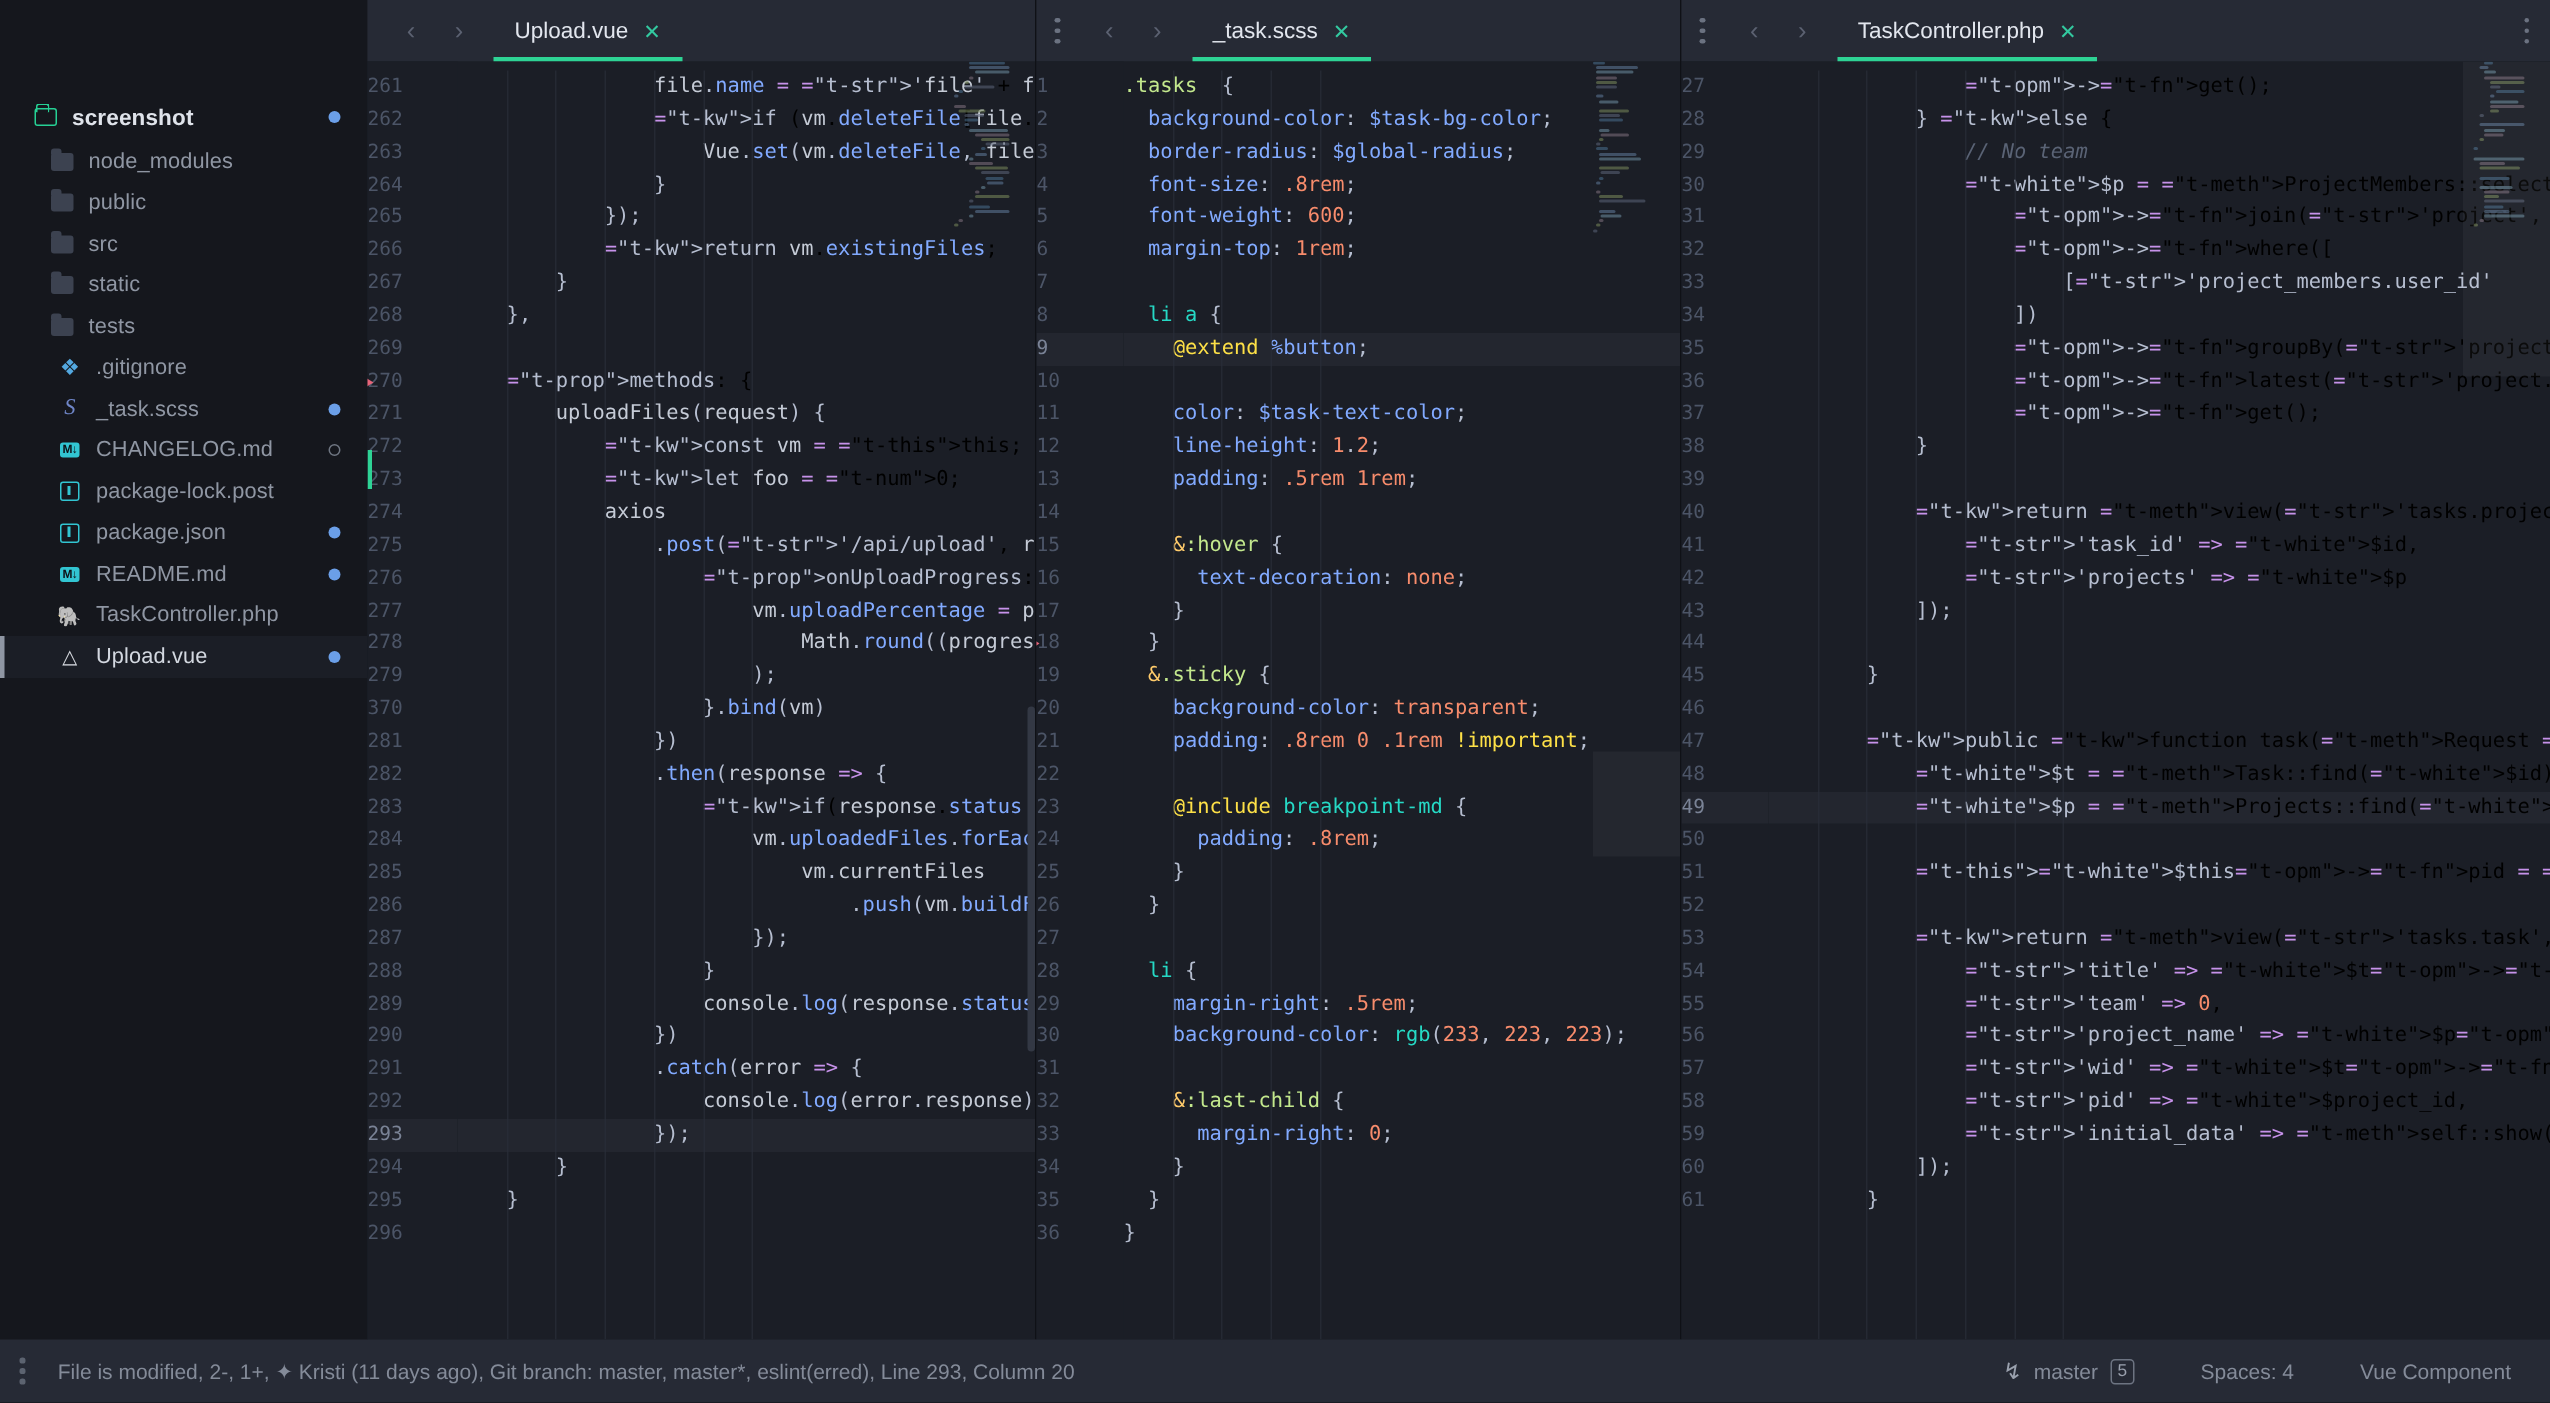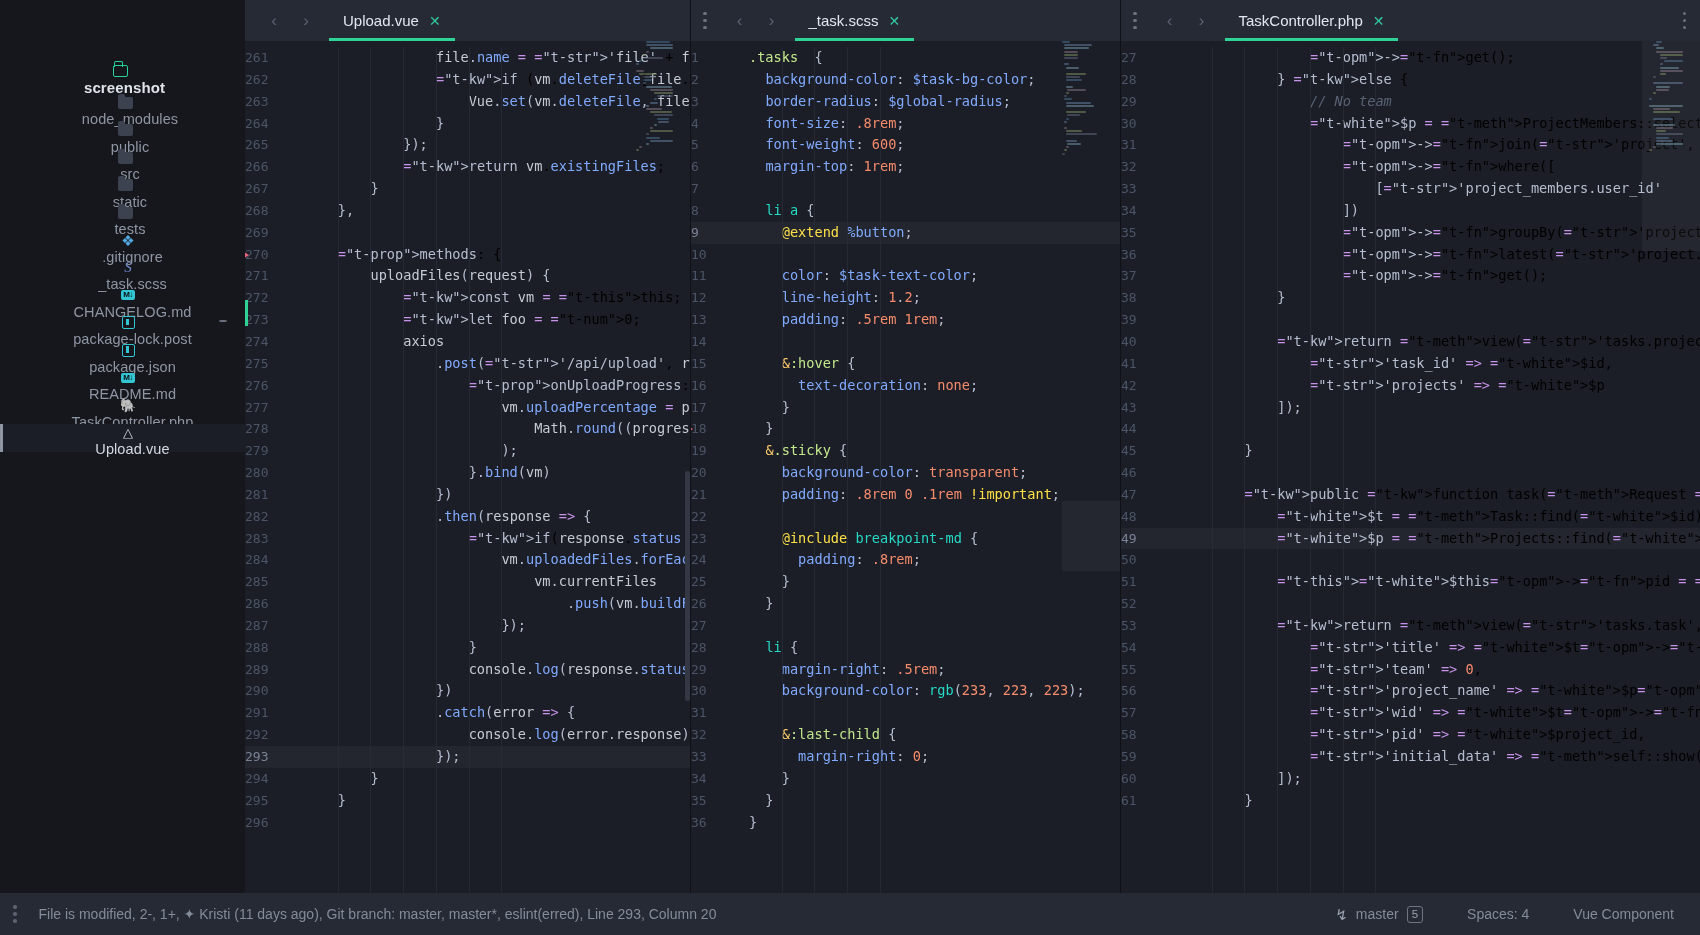--- a/index.html
+++ b/index.html
@@ -20,21 +20,20 @@
     position: relative;
     overflow: hidden;
   }
   .tree-row {
     display: flex; align-items: center;
     height: 27.5px;
     padding-left: 28px; padding-right: 18px;
     position: relative;
     cursor: default;
     white-space: nowrap;
-    flex-direction: column;
   }
   .tree-row.root { padding-left: 22px; height: 32px; }
   .tree-row.indent { padding-left: 33px; }
   .tree-row.fileindent { padding-left: 38px; }
   .tree-row .ico {
     width: 17px; height: 15px; flex: 0 0 17px;
     margin-right: 9px;
     display: inline-flex; align-items: center; justify-content: center;
     position: relative;
   }
@@ -315,21 +314,21 @@
               <div class="ln">270</div>
               <div class="ln">271</div>
               <div class="ln">272</div>
               <div class="ln">273</div>
               <div class="ln">274</div>
               <div class="ln">275</div>
               <div class="ln">276</div>
               <div class="ln">277</div>
               <div class="ln">278</div>
               <div class="ln">279</div>
-              <div class="ln">280</div>
+              <div class="ln">370</div>
               <div class="ln">281</div>
               <div class="ln">282</div>
               <div class="ln">283</div>
               <div class="ln">284</div>
               <div class="ln">285</div>
               <div class="ln">286</div>
               <div class="ln">287</div>
               <div class="ln">288</div>
               <div class="ln">289</div>
               <div class="ln">290</div>

